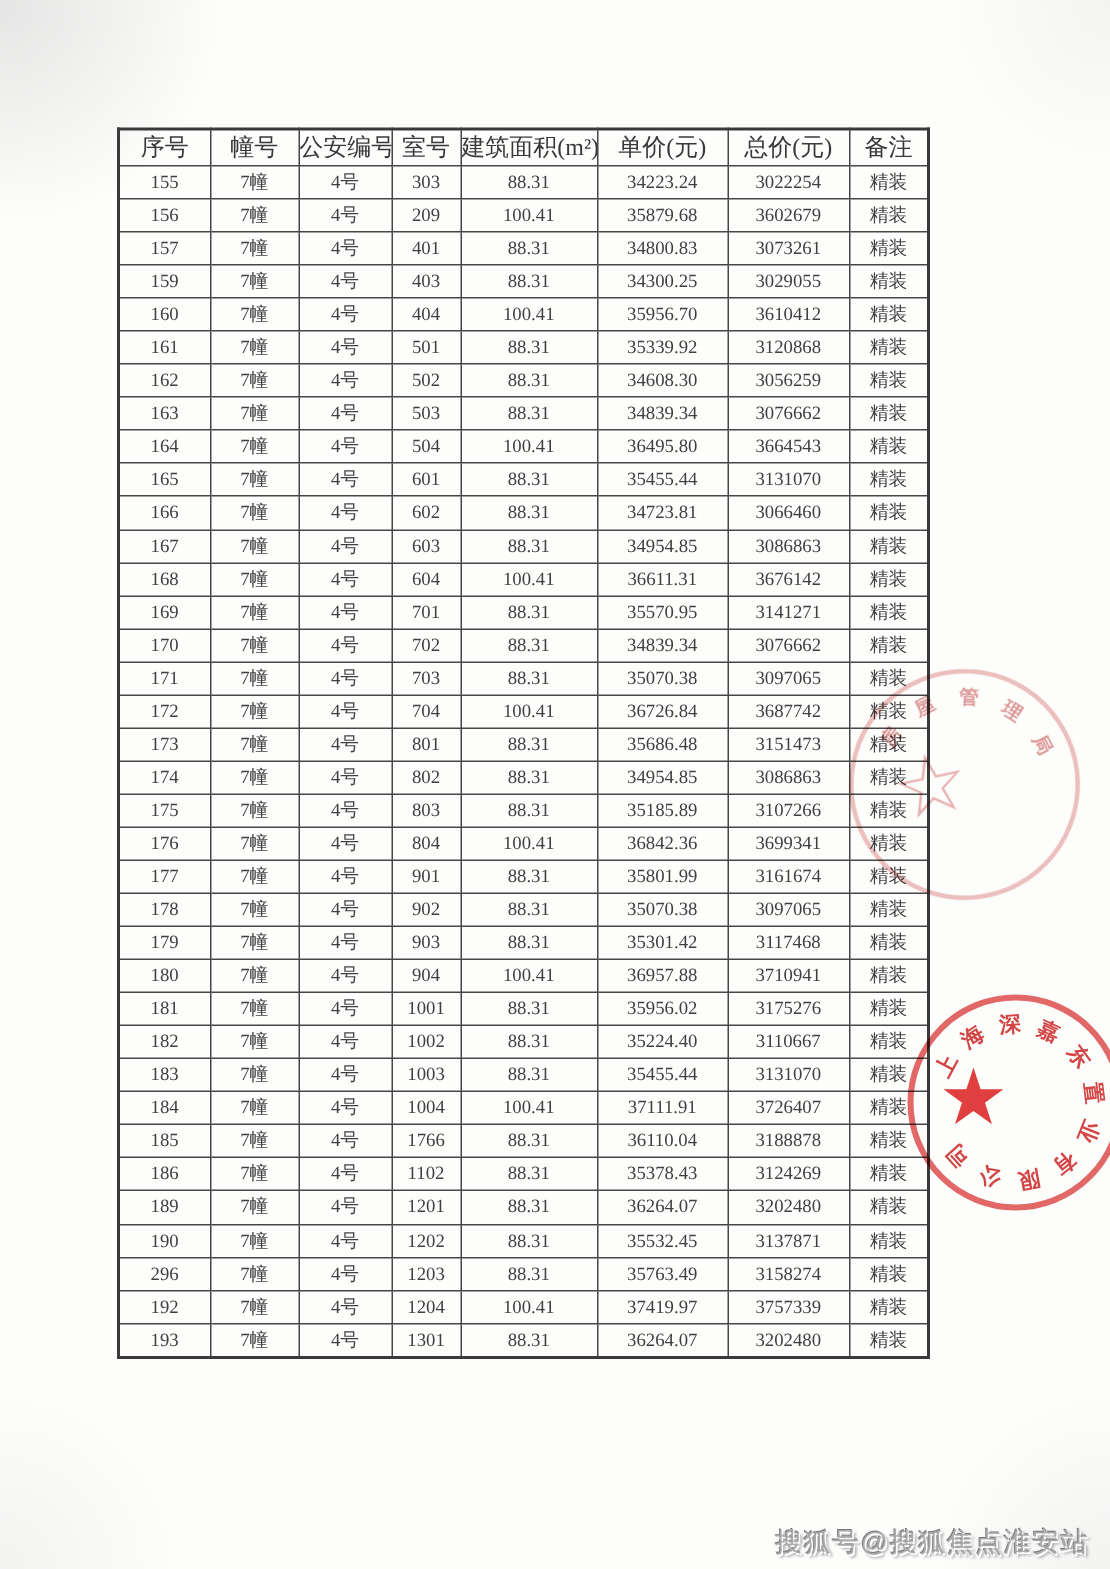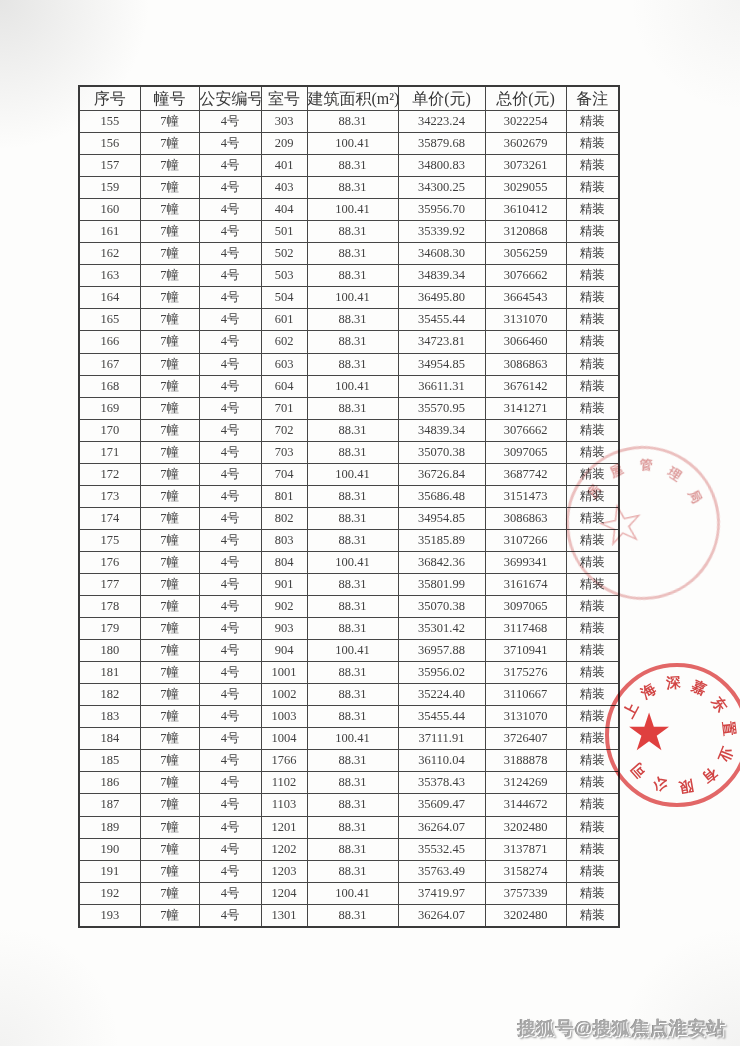--- a/index.html
+++ b/index.html
@@ -50,21 +50,21 @@
   .seal-dev{
     left:605px;top:663px;width:136px;height:136px;
     border:4px solid rgba(221,62,62,.78);
   }
   .seal-dev .sc{font-size:14.5px;color:rgba(206,44,44,.88);}
   .seal-dev .star{left:40px;top:65px;font-size:52px;color:rgba(222,48,48,.92);}
 
   .watermark{
     position:absolute;right:14px;bottom:6px;
     font-family:"Liberation Sans","DejaVu Sans",sans-serif;
-    font-size:18px;font-weight:bold;letter-spacing:1px;
+    font-size:18px;font-weight:normal;letter-spacing:1px;
     color:#a9a9a9;
     text-shadow:1px 1px 0 #fff, 2px 2px 2px #8d8d8d, -0.5px -0.5px 0 #777;
   }
 </style>
 </head>
 <body>
 
 <div class="page">
 
   <table class="price">
@@ -395,51 +395,41 @@
           <td>186</td>
           <td>7幢</td>
           <td>4号</td>
           <td>1102</td>
           <td>88.31</td>
           <td>35378.43</td>
           <td>3124269</td>
           <td>精装</td>
         </tr>
         <tr>
-          <td>187</td>
-          <td>7幢</td>
-          <td>4号</td>
-          <td>1103</td>
-          <td>88.31</td>
-          <td>35609.47</td>
-          <td>3144672</td>
-          <td>精装</td>
-        </tr>
-        <tr>
           <td>189</td>
           <td>7幢</td>
           <td>4号</td>
           <td>1201</td>
           <td>88.31</td>
           <td>36264.07</td>
           <td>3202480</td>
           <td>精装</td>
         </tr>
         <tr>
           <td>190</td>
           <td>7幢</td>
           <td>4号</td>
           <td>1202</td>
           <td>88.31</td>
           <td>35532.45</td>
           <td>3137871</td>
           <td>精装</td>
         </tr>
         <tr>
-          <td>191</td>
+          <td>296</td>
           <td>7幢</td>
           <td>4号</td>
           <td>1203</td>
           <td>88.31</td>
           <td>35763.49</td>
           <td>3158274</td>
           <td>精装</td>
         </tr>
         <tr>
           <td>192</td>

